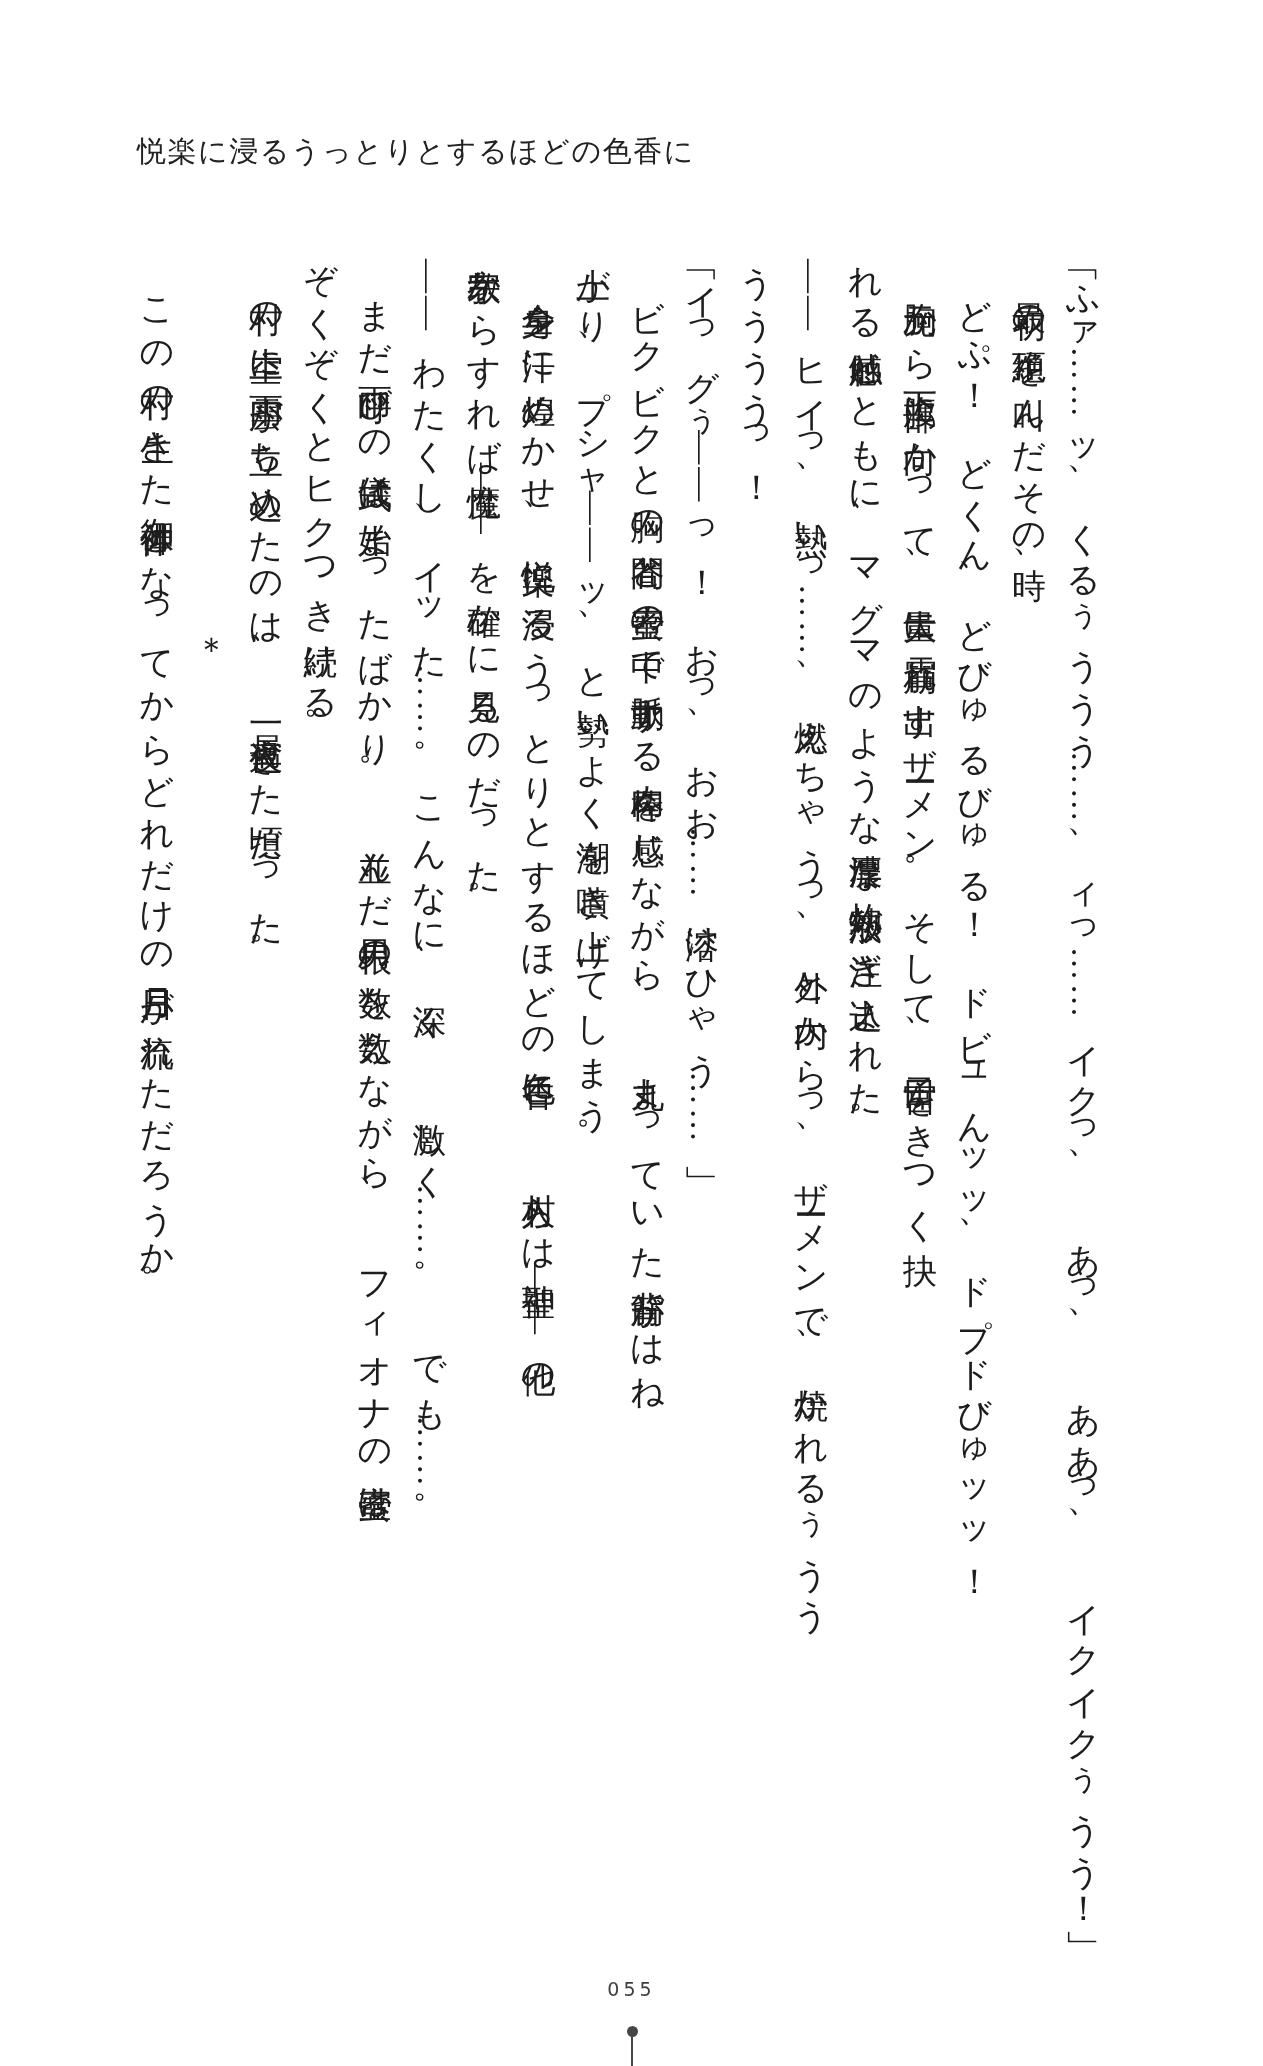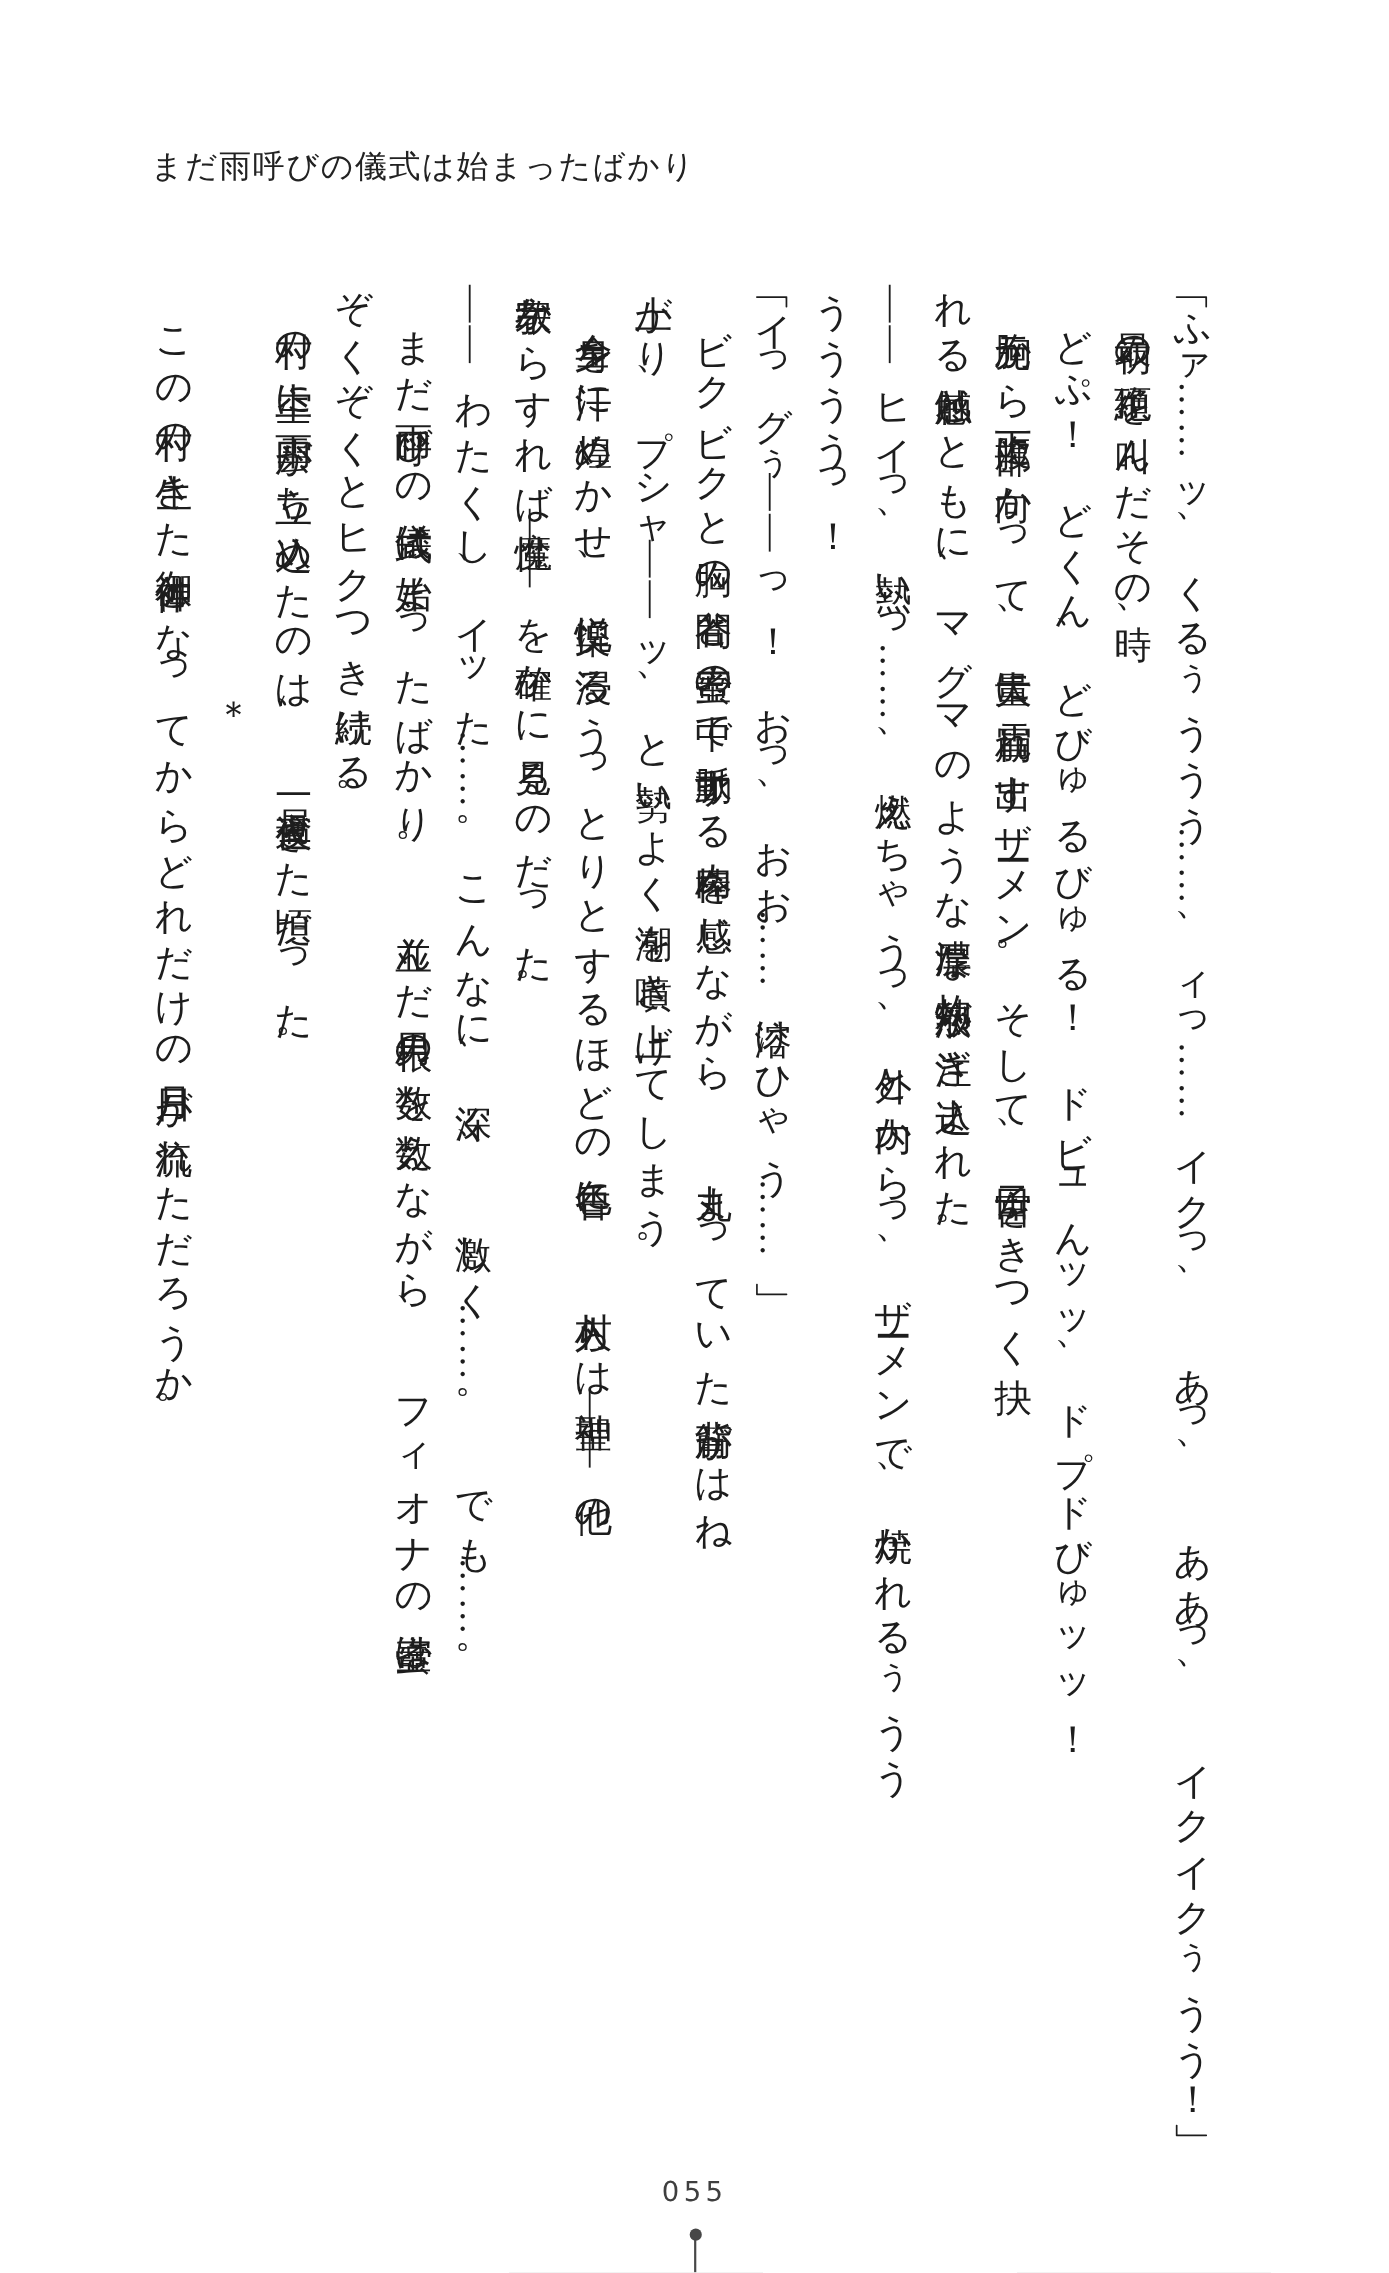--- a/index.html
+++ b/index.html
@@ -38,21 +38,21 @@
   .ln.p{text-indent:34px;}   
   .ln.d{text-indent:17px;}   
   .ln.c{text-indent:0;}      
   .ln.sep{text-indent:372px;}
   
   .pagenum{
     position:absolute;
     left:0;right:0;
     top:1978px;
     text-align:center;
-    font-size:25px;
+    font-size:19px;
     letter-spacing:4px;
     color:#3f3f3f;
     font-family:"DejaVu Sans","Liberation Sans",sans-serif;
   }
   .footer-dot{
     position:absolute;
     left:627px;top:2026px;
     width:11px;height:11px;
     border-radius:50%;
     background:#474747;
@@ -62,21 +62,21 @@
     left:631px;top:2036px;
     width:2px;height:30px;
     background:#474747;
   }
 </style>
 </head>
 <body>
 
 <div class="page">
 
-  <div class="running-title">まだ雨呼びの儀式は始まったばかり</div>
+  <div class="running-title">悦楽に浸るうっとりとするほどの色香に</div>
 
   <div class="text-block">
     <p class="ln d">「ふァ……ッ、くるぅううう……、ィっ……イクっ、　あっ、　ああっ、　イクイクぅうう！」</p>
     <p class="ln p">最初の絶頂を叫んだその時、</p>
     <p class="ln p">どぷ！　どくん、どびゅるびゅる！　ドビュんッッ、ドプドびゅッッ！</p>
     <p class="ln p">胸元から下腹部に向かって、大量に雪崩れ出すザーメン。そして、子宮口をきつく抉</p>
     <p class="ln c">れる感触とともに、マグマのような濃厚な灼熱液が注ぎ込まれた。</p>
     <p class="ln d">——ヒイっ、熱いっ……、燃えちゃうっ、外と内からっ、ザーメンで、焼かれるぅうう</p>
     <p class="ln c">ううううっ！</p>
     <p class="ln d">「イっグぅ——っ！　おっ、おお……溶けひゃう……」</p>

